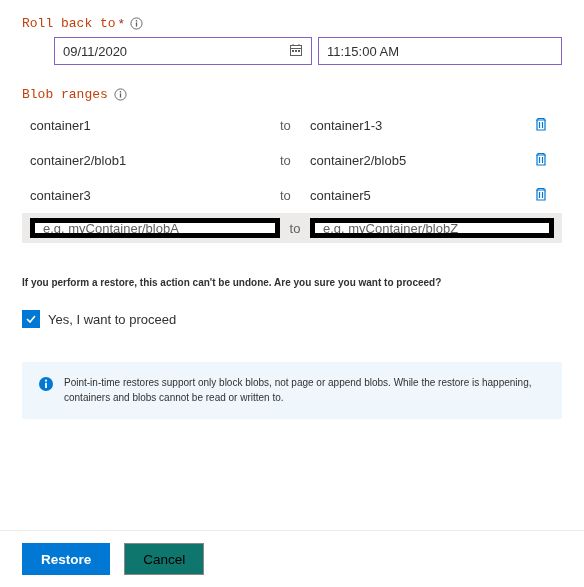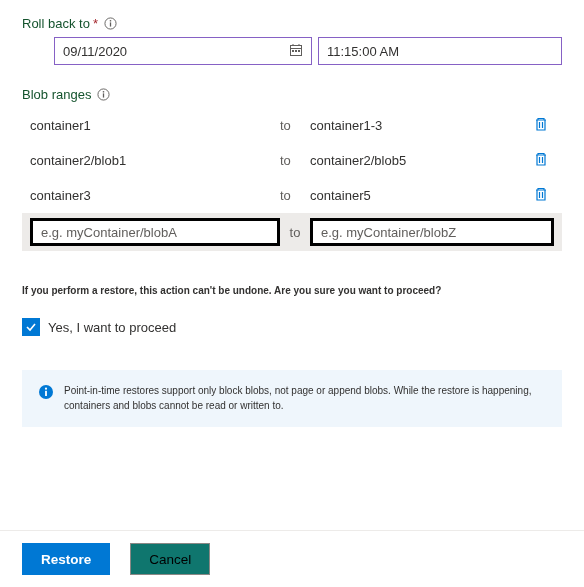--- a/index.html
+++ b/index.html
@@ -25,21 +25,21 @@
   .header {
     display:flex;
     justify-content: space-between;
     align-items: flex-start;
     margin-bottom: 28px;
   }
   .title { font-size: 25px; font-weight: 600; color:#323130; }
   .close { cursor:pointer; padding:2px; }
   .close svg { display:block; }
   .label-row { display:flex; align-items:center; margin-bottom:6px; }
-  .label { color:#14532d; font-size:13px; }
+  .label { color:#c2410c; font-size:13px;font-family:Liberation Mono, monospace; }
   .req { color:#a4262c; margin-left:3px; }
   .info-icon { margin-left:6px; display:inline-flex; }
   .dt-row { display:flex; gap:6px; margin-bottom:22px; }
   .dt-input {
     border:1px solid #8661c5;
     height:28px;
     display:flex;
     align-items:center;
     padding:0 8px;
     font-size:13px;
@@ -58,23 +58,23 @@
   .range-to-label { flex: 0 0 30px; color:#605e5c; }
   .range-to { flex:1; }
   .trash { flex:0 0 20px; margin-left:10px; color:#0078d4; cursor:pointer; }
   .range-input-row {
     display:flex;
     align-items:center;
     padding:5px 8px;
     background:#edebe9;
   }
   .range-text-input {
-    border:3px solid #000000;
+    border:5px solid #000000;
     background:#fff;
-    height:28px;
+    height:20px;
     padding:0 8px;
     font-size:13px;
     font-family:inherit;
     outline:none;
   }
   .range-text-input::placeholder { color:#605e5c; }
   .ri-from { flex:0 0 250px; }
   .ri-to-label { flex:0 0 30px; text-align:center; padding:0 6px; color:#605e5c; }
   .ri-to { flex:1; }
   .warning {
@@ -100,21 +100,21 @@
     color:#323130;
     margin-bottom:20px;
   }
   .info-box-icon { flex-shrink:0; }
   .footer {
     position:absolute;
     left:0; right:0; bottom:0;
     border-top:1px solid #edebe9;
     padding:12px 22px;
     display:flex;
-    gap:20px;
+    gap:14px;
     background:#fff;
   }
   .btn {
     height:32px;
     padding:0 18px;
     font-size:13.5px;
     font-family:inherit;
     border:1px solid #8a8886;
     background:#0f766e;
     cursor:pointer;

